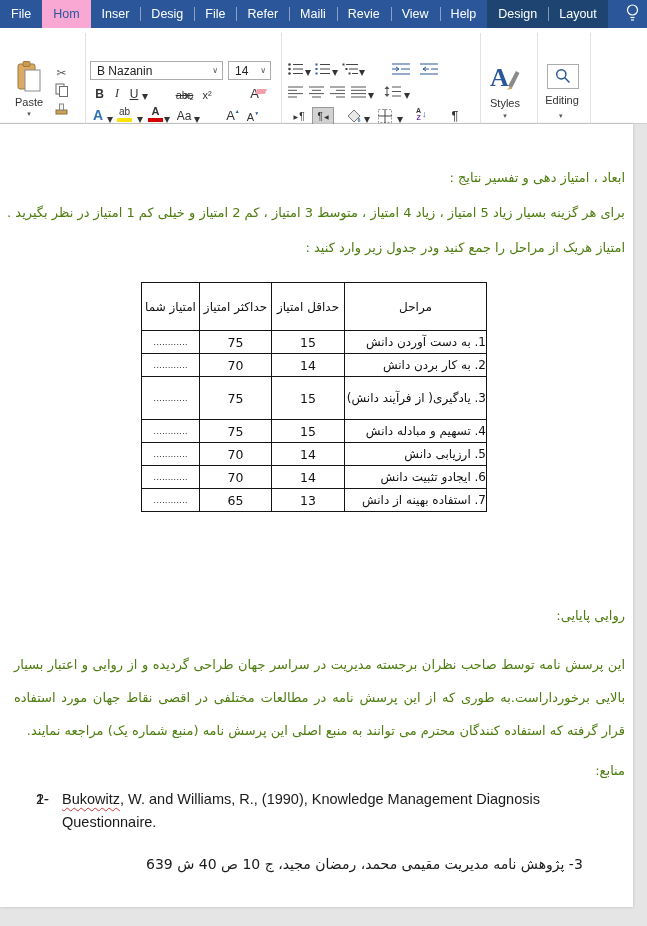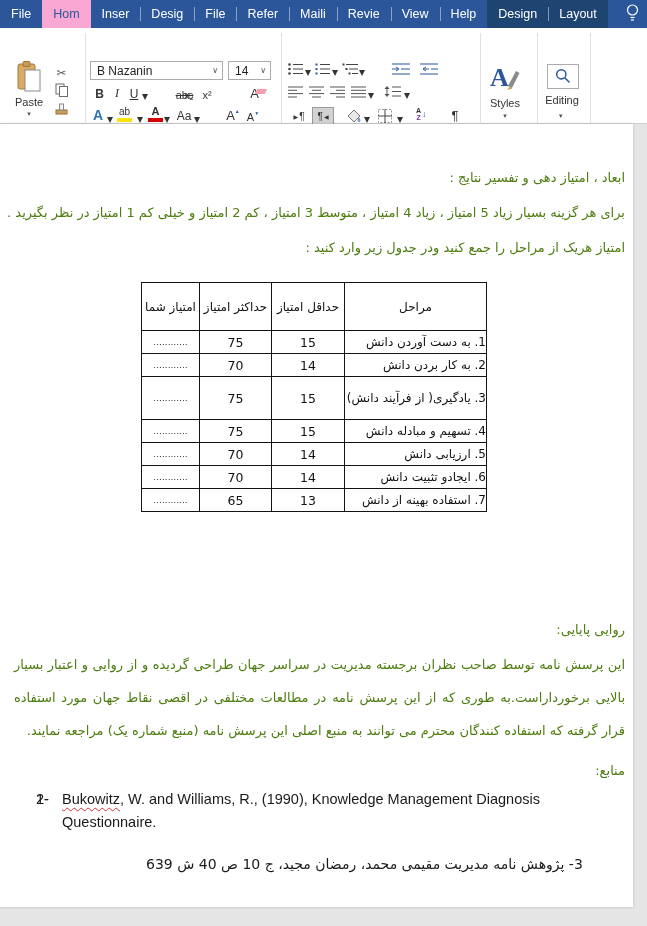--- a/index.html
+++ b/index.html
@@ -399,21 +399,21 @@
       </tr>
       <tr class="r">
         <td class="stage">7. استفاده بهینه از دانش</td>
         <td class="num">13</td>
         <td class="num">65</td>
         <td class="dots">............</td>
       </tr>
     </tbody>
       </table>
 
-    <div class="line fa" style="top:498px">روایی پایایی:</div>
+    <div class="line fa" style="top:484px">روایی پایایی:</div>
     <div class="just fa" style="top:524px">این پرسش نامه  توسط صاحب نظران برجسته مدیریت در سراسر جهان طراحی گردیده و از روایی و اعتبار بسیار بالایی برخورداراست.به طوری که از این پرسش نامه  در مطالعات مختلفی در اقصی نقاط جهان مورد استفاده قرار گرفته که استفاده کنندگان محترم می توانند به منبع اصلی این پرسش نامه (منبع شماره یک) مراجعه نمایند.</div>
     <div class="line fa" style="top:639px">منابع:</div>
 
     <div class="refs" style="top:664px">
       <div class="ref">
         <span class="marker">1-</span>
       </div>
       <div class="ref">
         <span class="marker">2-</span>
         <span class="squiggly">Bukowitz</span><span>, W. and Williams, R., (1990), Knowledge Management Diagnosis Questionnaire.</span>

